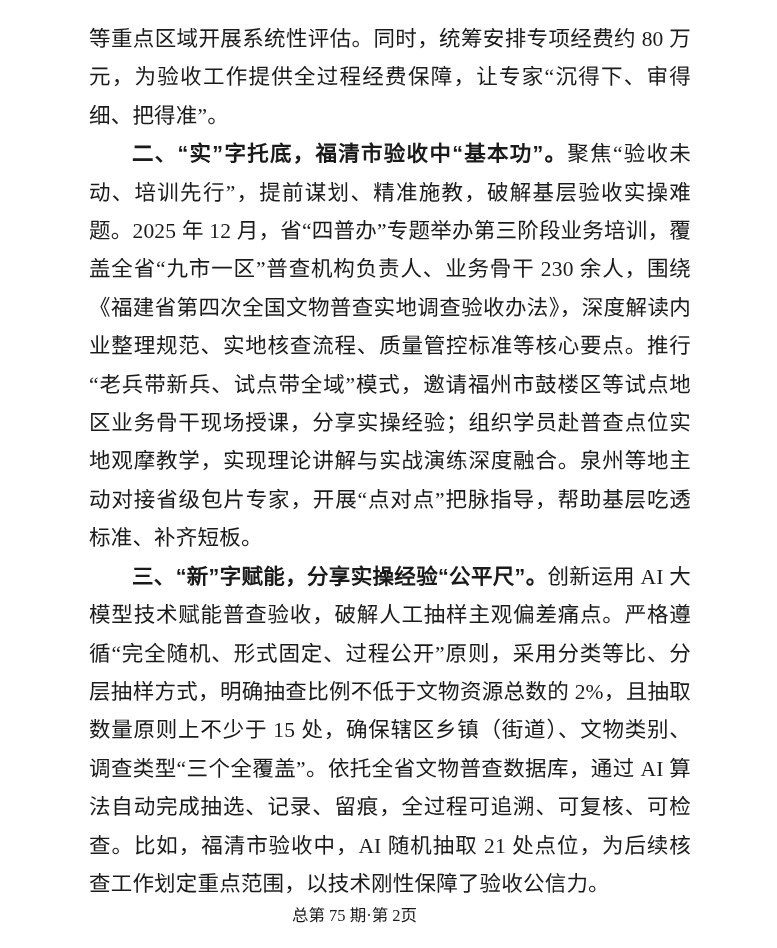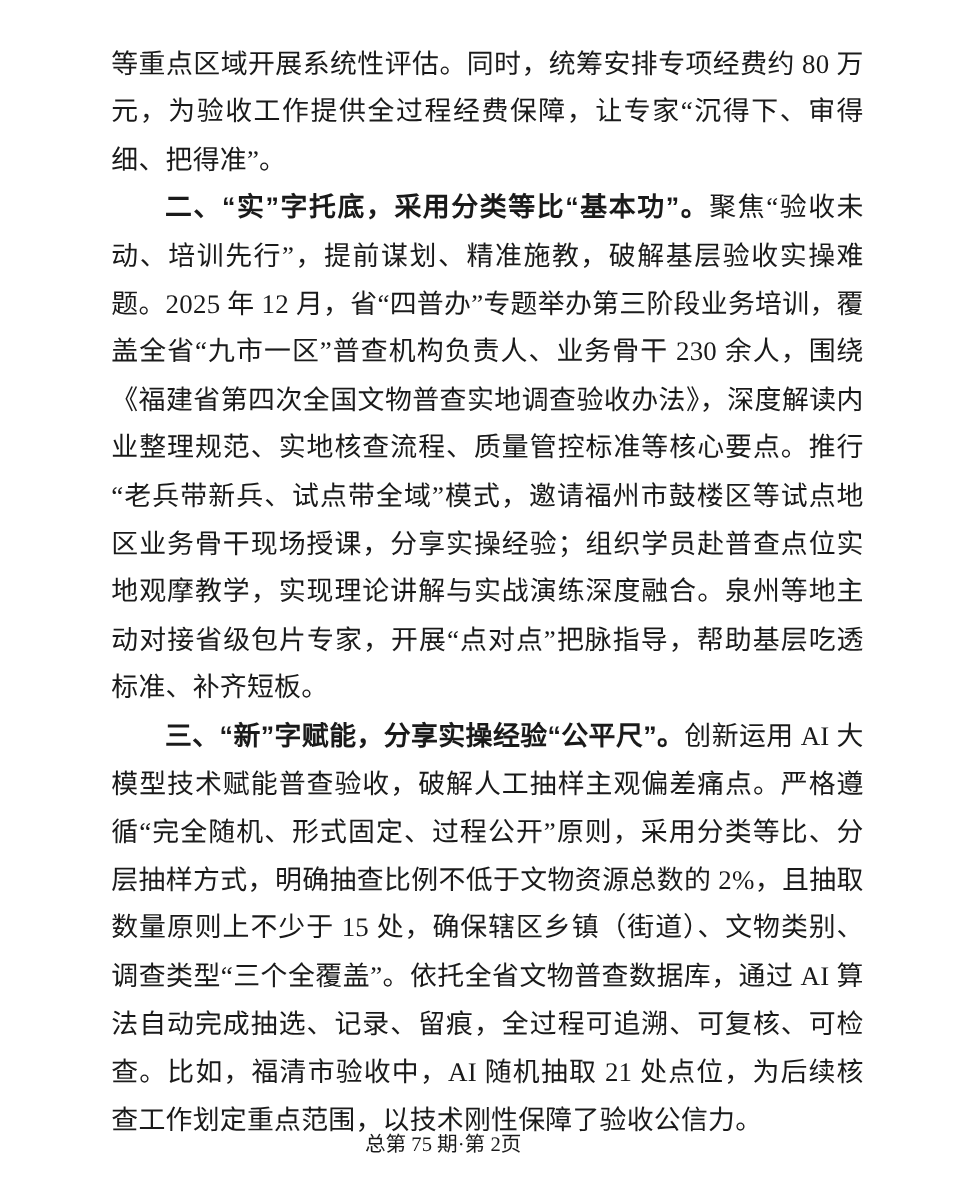--- a/index.html
+++ b/index.html
@@ -11,21 +11,21 @@
     width: 777px;
     height: 948px;
     position: relative;
     overflow: hidden;
     font-family: "Liberation Serif", "DejaVu Serif", serif;
     color: #1a1a1a;
   }
   .doc-body {
     position: absolute;
     left: 89px;
-    top: 32px;
+    top: 20px;
     width: 602px;
     font-size: 21.5px;
     line-height: 38.4px;
     text-align: justify;
     text-justify: inter-ideograph;
     letter-spacing: 0.2px;
   }
   .para {
     margin: 0;
     padding: 0;
@@ -49,19 +49,19 @@
     font-size: 16.5px;
     line-height: 24px;
     color: #1a1a1a;
   }
 </style>
 </head>
 <body>
 
 <div class="doc-body">
     <p class="para"><span class="seg">等重点区域开展系统性评估。同时，统筹安排专项经费约 80 万元，为验收工作提供全过程经费保障，让专家“沉得下、审得细、把得准”。</span></p>
-    <p class="para indent"><span class="seg seg-bold">二、“实”字托底，采用分类等比“基本功”。</span><span class="seg">聚焦“验收未动、培训先行”，提前谋划、精准施教，破解基层验收实操难题。2025 年 12 月，省“四普办”专题举办第三阶段业务培训，覆盖全省“九市一区”普查机构负责人、业务骨干 230 余人，围绕《福建省第四次全国文物普查实地调查验收办法》，深度解读内业整理规范、实地核查流程、质量管控标准等核心要点。推行“老兵带新兵、试点带全域”模式，邀请福州市鼓楼区等试点地区业务骨干现场授课，分享实操经验；组织学员赴普查点位实地观摩教学，实现理论讲解与实战演练深度融合。泉州等地主动对接省级包片专家，开展“点对点”把脉指导，帮助基层吃透标准、补齐短板。</span></p>
+    <p class="para indent"><span class="seg seg-bold">二、“实”字托底，福清市验收中“基本功”。</span><span class="seg">聚焦“验收未动、培训先行”，提前谋划、精准施教，破解基层验收实操难题。2025 年 12 月，省“四普办”专题举办第三阶段业务培训，覆盖全省“九市一区”普查机构负责人、业务骨干 230 余人，围绕《福建省第四次全国文物普查实地调查验收办法》，深度解读内业整理规范、实地核查流程、质量管控标准等核心要点。推行“老兵带新兵、试点带全域”模式，邀请福州市鼓楼区等试点地区业务骨干现场授课，分享实操经验；组织学员赴普查点位实地观摩教学，实现理论讲解与实战演练深度融合。泉州等地主动对接省级包片专家，开展“点对点”把脉指导，帮助基层吃透标准、补齐短板。</span></p>
     <p class="para indent"><span class="seg seg-bold">三、“新”字赋能，分享实操经验“公平尺”。</span><span class="seg">创新运用 AI 大模型技术赋能普查验收，破解人工抽样主观偏差痛点。严格遵循“完全随机、形式固定、过程公开”原则，采用分类等比、分层抽样方式，明确抽查比例不低于文物资源总数的 2%，且抽取数量原则上不少于 15 处，确保辖区乡镇（街道）、文物类别、调查类型“三个全覆盖”。依托全省文物普查数据库，通过 AI 算法自动完成抽选、记录、留痕，全过程可追溯、可复核、可检查。比如，福清市验收中，AI 随机抽取 21 处点位，为后续核查工作划定重点范围，以技术刚性保障了验收公信力。</span></p>
   </div>
 
 <div class="footer">
   <span>总第 75 期·第 2页</span>
 </div>
 
 </body></html>

